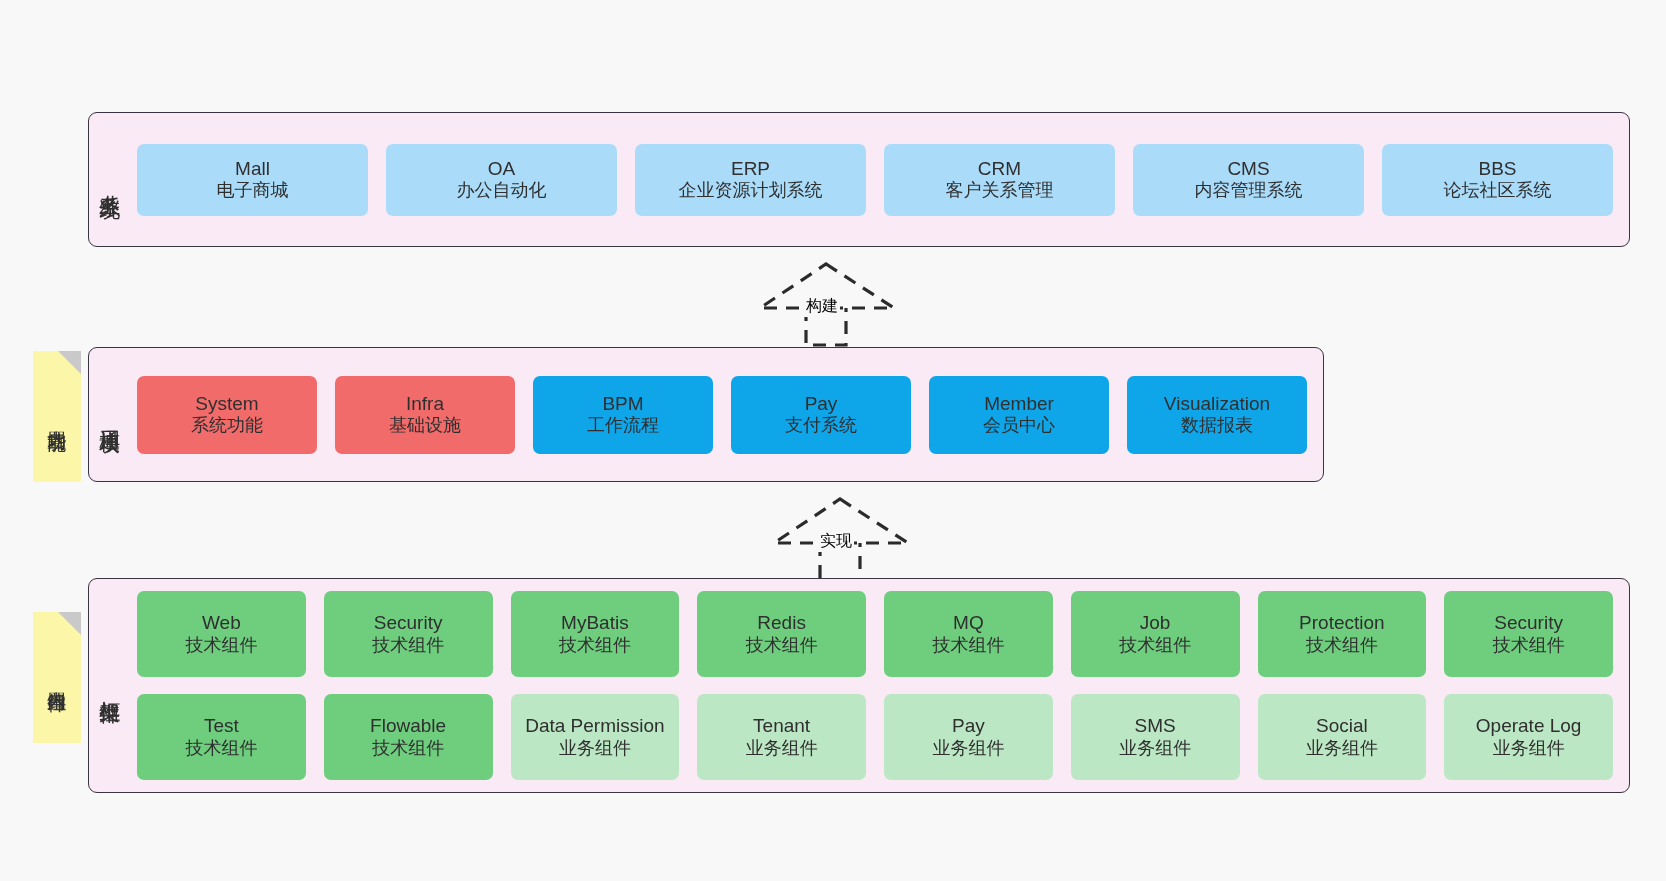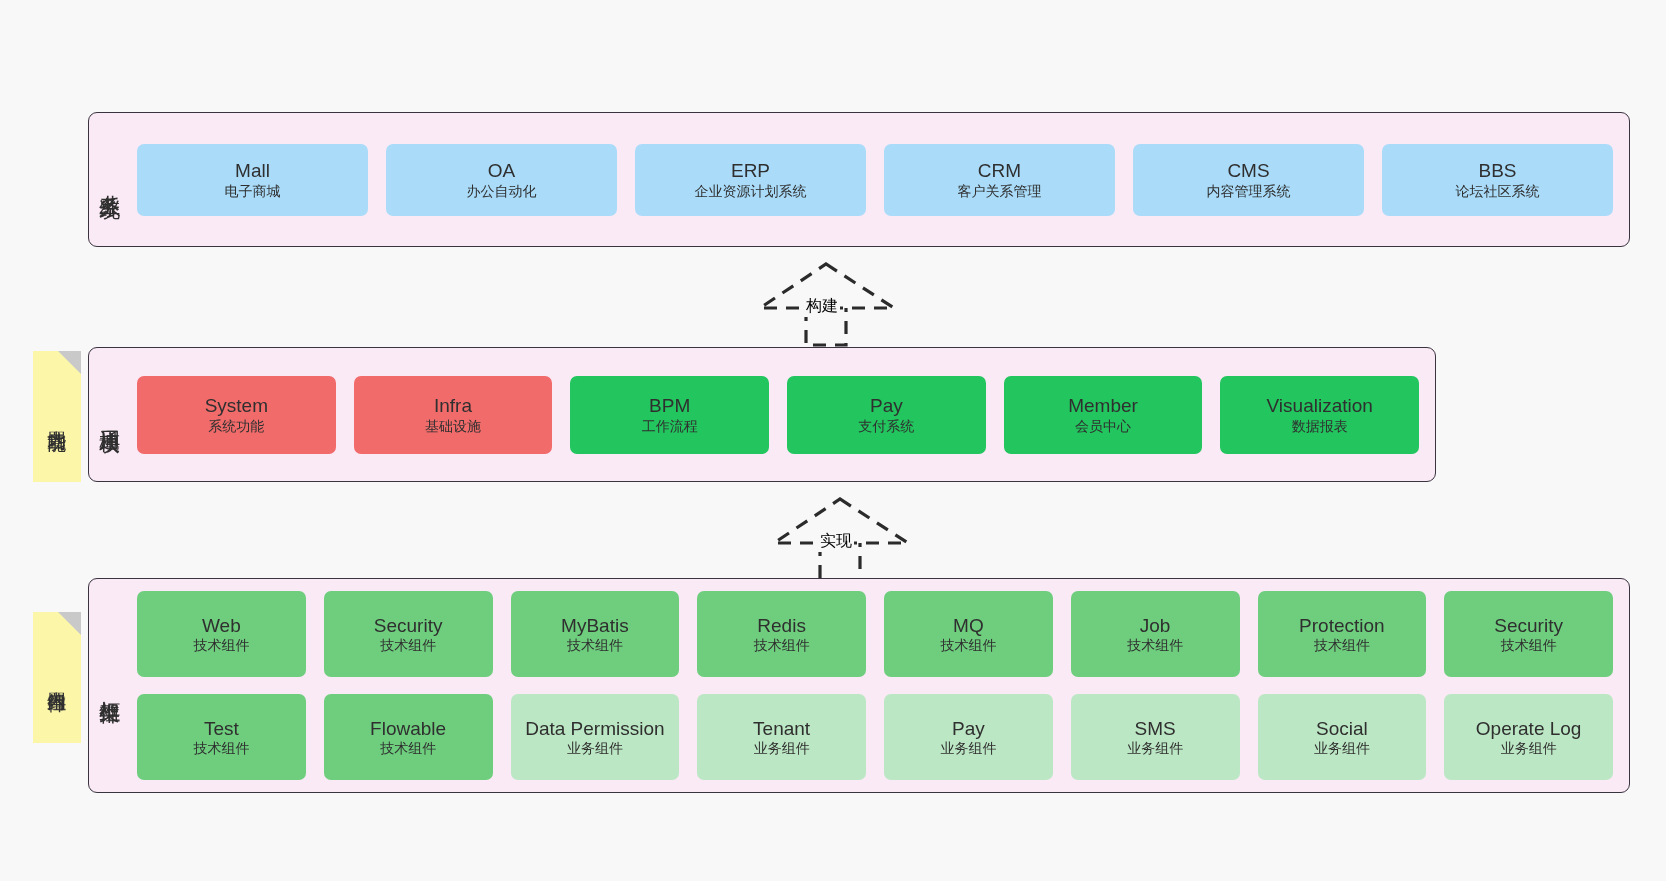--- a/index.html
+++ b/index.html
@@ -58,24 +58,24 @@
     flex-direction:column;
     align-items:center;
     justify-content:center;
     text-align:center;
     line-height:1.22;
     box-sizing:border-box;
     padding:4px 6px;
     color:#2f2f2f;
   }
   .box .t1{font-size:19px;}
-  .box .t2{font-size:14px;}
+  .box .t2{font-size:18px;}
   .b-blue{background:#aadcfa;}
   .b-red{background:#f26b6b;}
-  .b-pink{background:#22c55e;}
+  .b-pink{background:#0ea5e9;}
   .b-green{background:#6ece7e;}
   .b-lgreen{background:#bce7c4;}
 
   .h-tall{height:72px;}
   .h-mid{height:78px;}
   .h-low{height:86px;}
 
   
   .note{
     position:absolute;
@@ -167,21 +167,21 @@
       <path d="M48 46 L48 83 L88 83 L88 46" fill="none" stroke="#2b2b2b" stroke-width="3.2" stroke-dasharray="13,9"></path>
     </svg>
     <div class="arrow-label" style="left:46px;top:34px;">构建</div>
   </div>
 
   <div class="note" style="left:33px;top:351px;width:48px;height:131px;">
     <span class="fold"></span>
     <span>内置功能</span>
   </div>
 
-  <div class="layer" id="layer1" style="left:88px;top:347px;width:1348px;height:135px;">
+  <div class="layer" id="layer1" style="left:88px;top:347px;width:1236px;height:135px;">
     <div class="layer-label">通用模块</div>
     <div class="layer-body">
       <div class="row">
         <div class="cell">
           <div class="box b-red h-mid">
             <div class="t1">System</div>
             <div class="t2">系统功能</div>
           </div>
         </div>
         <div class="cell">

